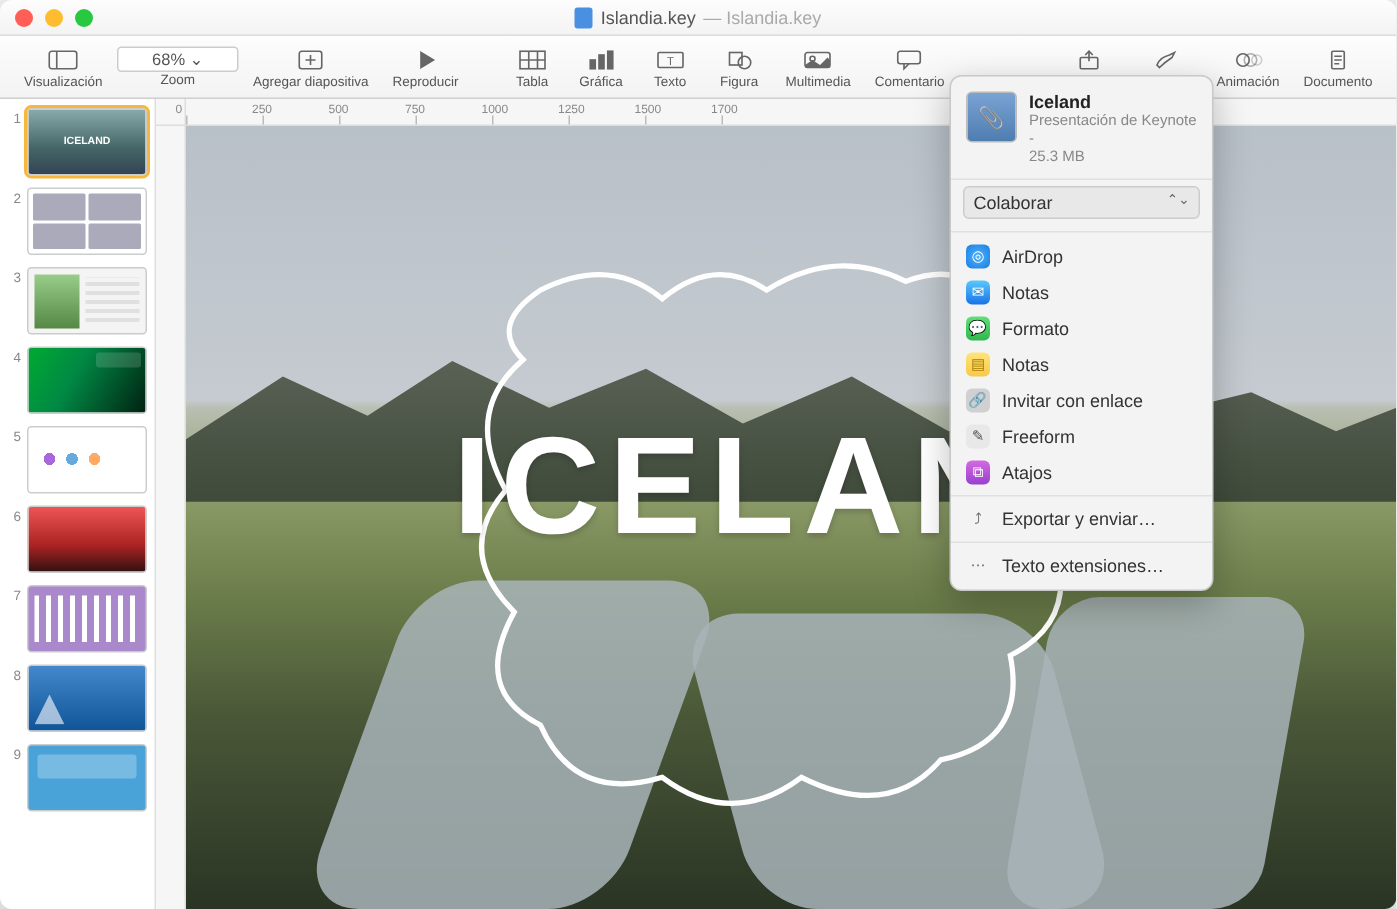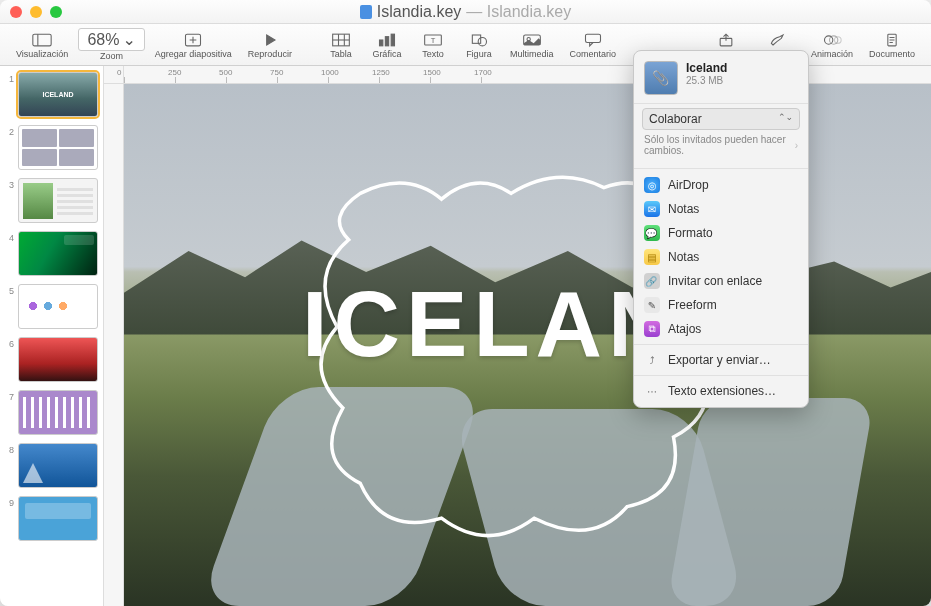--- a/index.html
+++ b/index.html
@@ -4,30 +4,30 @@
 <style>
 * { margin: 0; padding: 0; box-sizing: border-box; font-family: -apple-system, "Helvetica Neue", Arial, sans-serif; }
 body { background: #f0f0f0; width: 931px; height: 606px; overflow: hidden; }
 
 .window { width: 931px; height: 606px; background: #ececec; border-radius: 8px; overflow: hidden; display: flex; flex-direction: column; box-shadow: 0 10px 30px rgba(0,0,0,0.2); }
 
 .titlebar { height: 24px; background: linear-gradient(#fdfdfd,#f3f3f3); display: flex; align-items: center; padding: 0 10px; position: relative; border-bottom: 1px solid #dcdcdc; }
 .traffic { display: flex; gap: 8px; }
 .traffic span { width: 12px; height: 12px; border-radius: 50%; display: block; }
 .t-close{background:#ff5f57;} .t-min{background:#febc2e;} .t-max{background:#28c840;}
-.title-center { position: absolute; left: 0; right: 0; text-align: center; font-size: 16px; color: #555; pointer-events: none; display:flex; align-items:center; justify-content:center; gap:5px;}
+.title-center { position: absolute; left: 0; right: 0; text-align: center; font-size: 12px; color: #555; pointer-events: none; display:flex; align-items:center; justify-content:center; gap:5px;}
 .title-center .sec { color:#aaa; }
 .doc-mini { width:12px; height:14px; background:#4a90e2; border-radius:2px; display:inline-block;}
 
 .toolbar { height: 42px; background: linear-gradient(#fdfdfd,#f3f3f3); border-bottom: 1px solid #d0d0d0; display:flex; align-items:center; padding: 0 10px; gap: 4px; }
 .tb-item { display:flex; flex-direction:column; align-items:center; font-size:9px; color:#555; padding:0 6px; min-width:42px; cursor:pointer; }
 .tb-item .ico { width:22px; height:18px; display:flex; align-items:center; justify-content:center; color:#555; }
 .tb-item svg { width:20px; height:16px; stroke:#666; fill:none; stroke-width:1.3; }
 .tb-zoom { display:flex; flex-direction:column; align-items:center; font-size:9px; color:#555; }
-.zoom-box { border:1px solid #ccc; border-radius:3px; padding:1px 8px; font-size:16px; background:#fff; display:flex; align-items:center; gap:3px;}
+.zoom-box { border:1px solid #ccc; border-radius:3px; padding:1px 22px; font-size:11px; background:#fff; display:flex; align-items:center; gap:3px;}
 .flex-spacer { flex:1; }
 .tb-group-right { display:flex; gap:4px; }
 
 .body { flex:1; display:flex; overflow:hidden; }
 
 .sidebar { width:104px; background:#fff; border-right:1px solid #ddd; overflow-y:auto; padding:6px 4px; }
 .thumb-row { display:flex; align-items:flex-start; gap:4px; margin-bottom:8px; }
 .thumb-num { width:10px; font-size:9px; color:#888; text-align:right; padding-top:2px; }
 .thumb { width:80px; height:45px; border-radius:3px; border:1px solid #ccc; overflow:hidden; cursor:pointer; }
 .thumb.selected { outline:2px solid #f6b73c; outline-offset:0; }
@@ -334,32 +334,29 @@
         </div>
       </div>
     </div>
   </div>
 
   <div class="share-pop">
     <div class="pop-head">
       <div class="pop-thumb"></div>
       <div class="pop-head-txt">
         <div class="pop-title">Iceland</div>
+        <div class="pop-meta">Presentación de Keynote -</div>
         <div class="pop-meta">25.3 MB</div>
       </div>
     </div>
     <div class="pop-section">
       <div class="collab-select">
         <span>Colaborar</span>
         <span class="chev">⌃⌄</span>
       </div>
-      <div class="collab-hint">
-        <span>Sólo los invitados pueden hacer cambios.</span>
-        <span style="color:#bbb">›</span>
-      </div>
     </div>
     <div class="pop-list">
       <div class="pop-item">
           <span class="pi-ico pi-airdrop">◎</span>
           <span>AirDrop</span>
         </div>
       <div class="pop-item">
           <span class="pi-ico pi-mail">✉</span>
           <span>Notas</span>
         </div>

